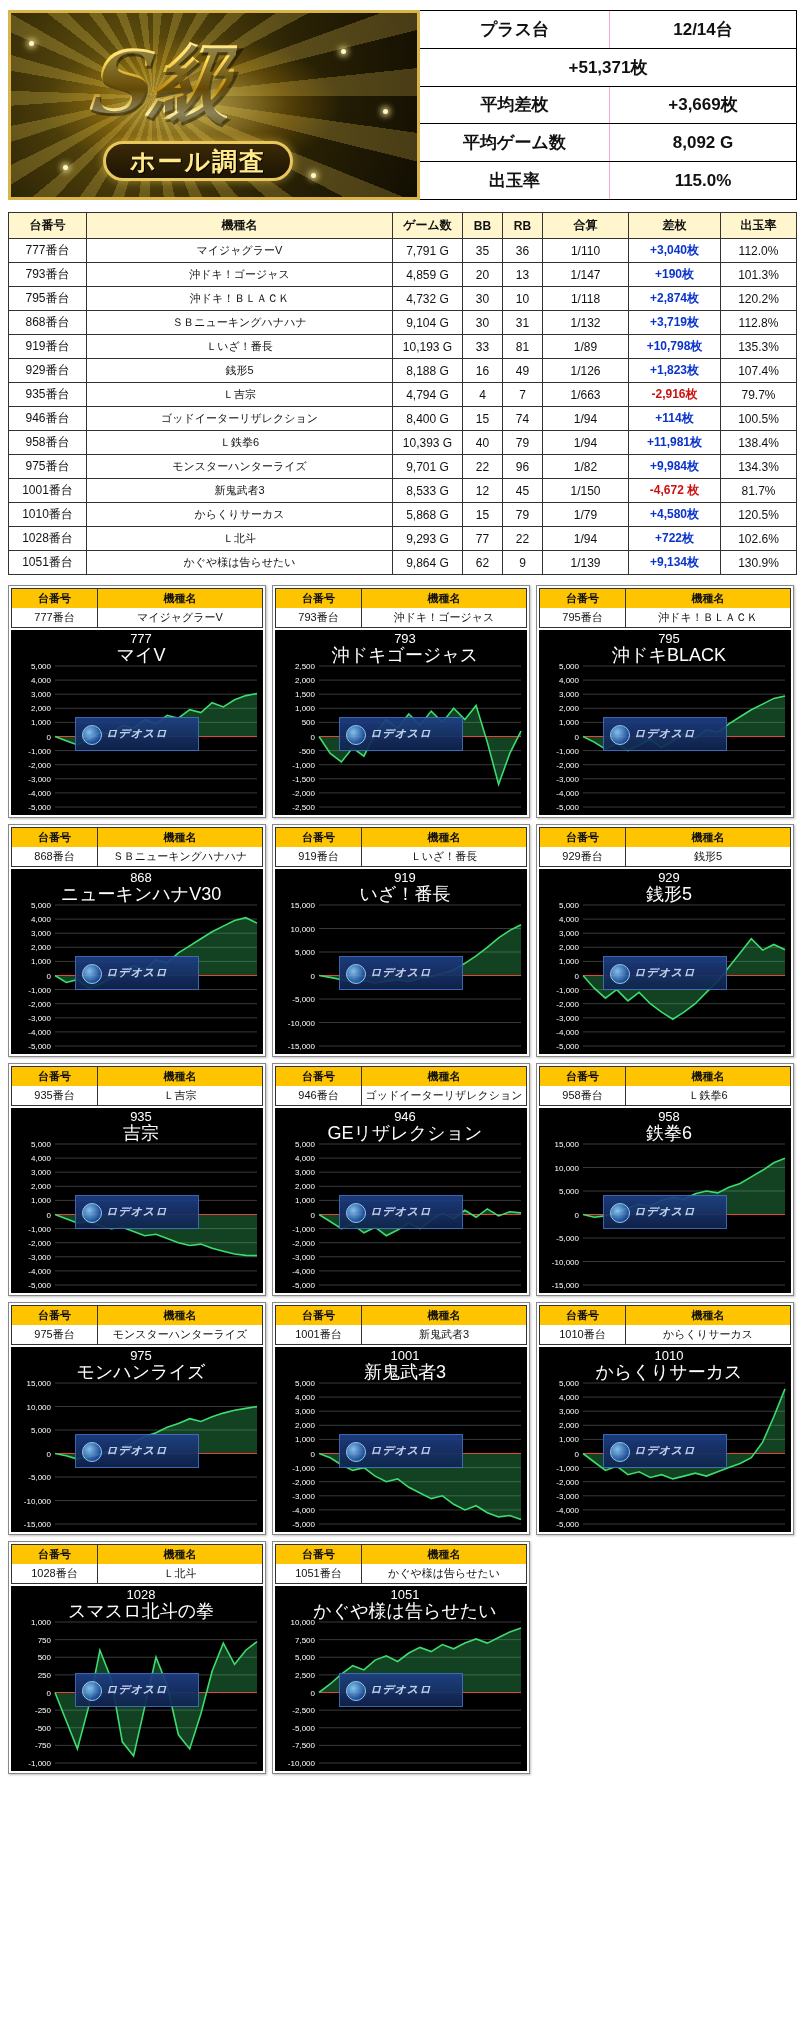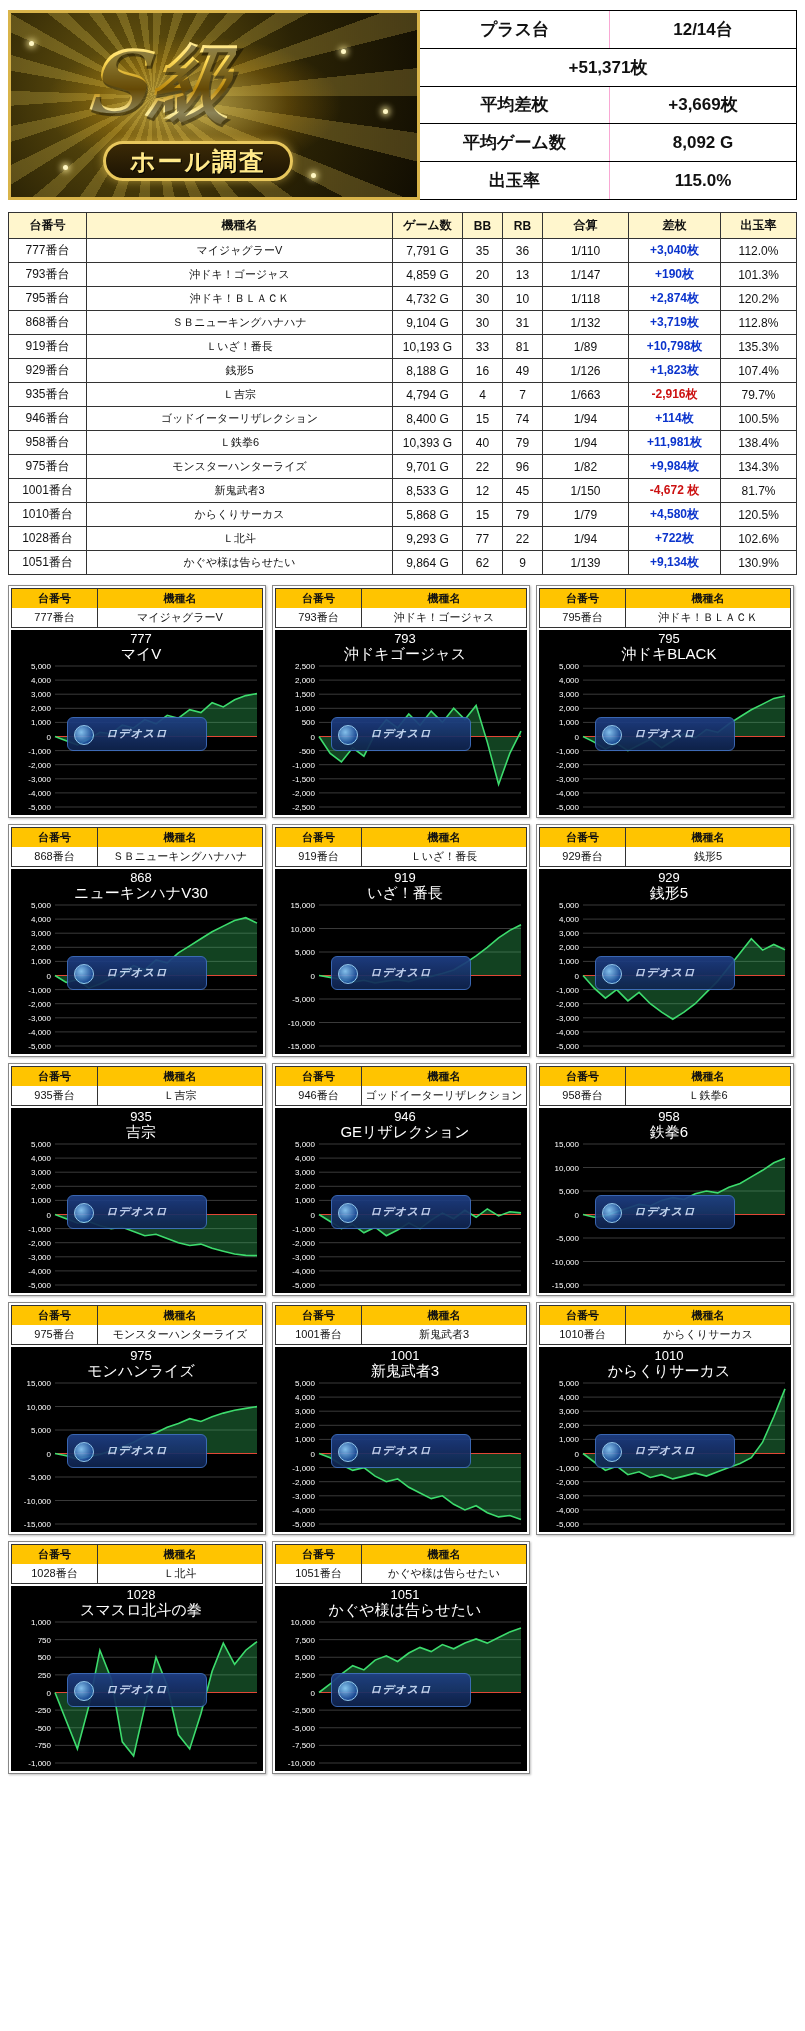--- a/index.html
+++ b/index.html
@@ -182,28 +182,28 @@
   .chart-title {
     position: absolute;
     top: 2px; left: 8px; right: 0;
     text-align: center;
     color: #fff;
     z-index: 4;
     pointer-events: none;
     line-height: 1.05;
   }
   .chart-title .n { font-size: 13px; }
-  .chart-title .m { font-size: 15px; }
+  .chart-title .m { font-size: 18px; }
   .chart-svg { position: absolute; inset: 0; }
   .wm {
     position: absolute;
     left: 50%; top: 56%;
     transform: translate(-50%,-50%);
-    width: 140px; height: 34px;
-    border-radius: 6px;
+    width: 124px; height: 34px;
+    border-radius: 0;
     background: linear-gradient(180deg,#1f3f86,#10254f);
     border: 1px solid #3f6fc0;
     opacity: 0.92;
     display: flex; align-items: center; justify-content: center;
     z-index: 3;
   }
   .wm .wm-t {
     color: #cfe0ff;
     font-size: 11px;
     font-weight: bold;

